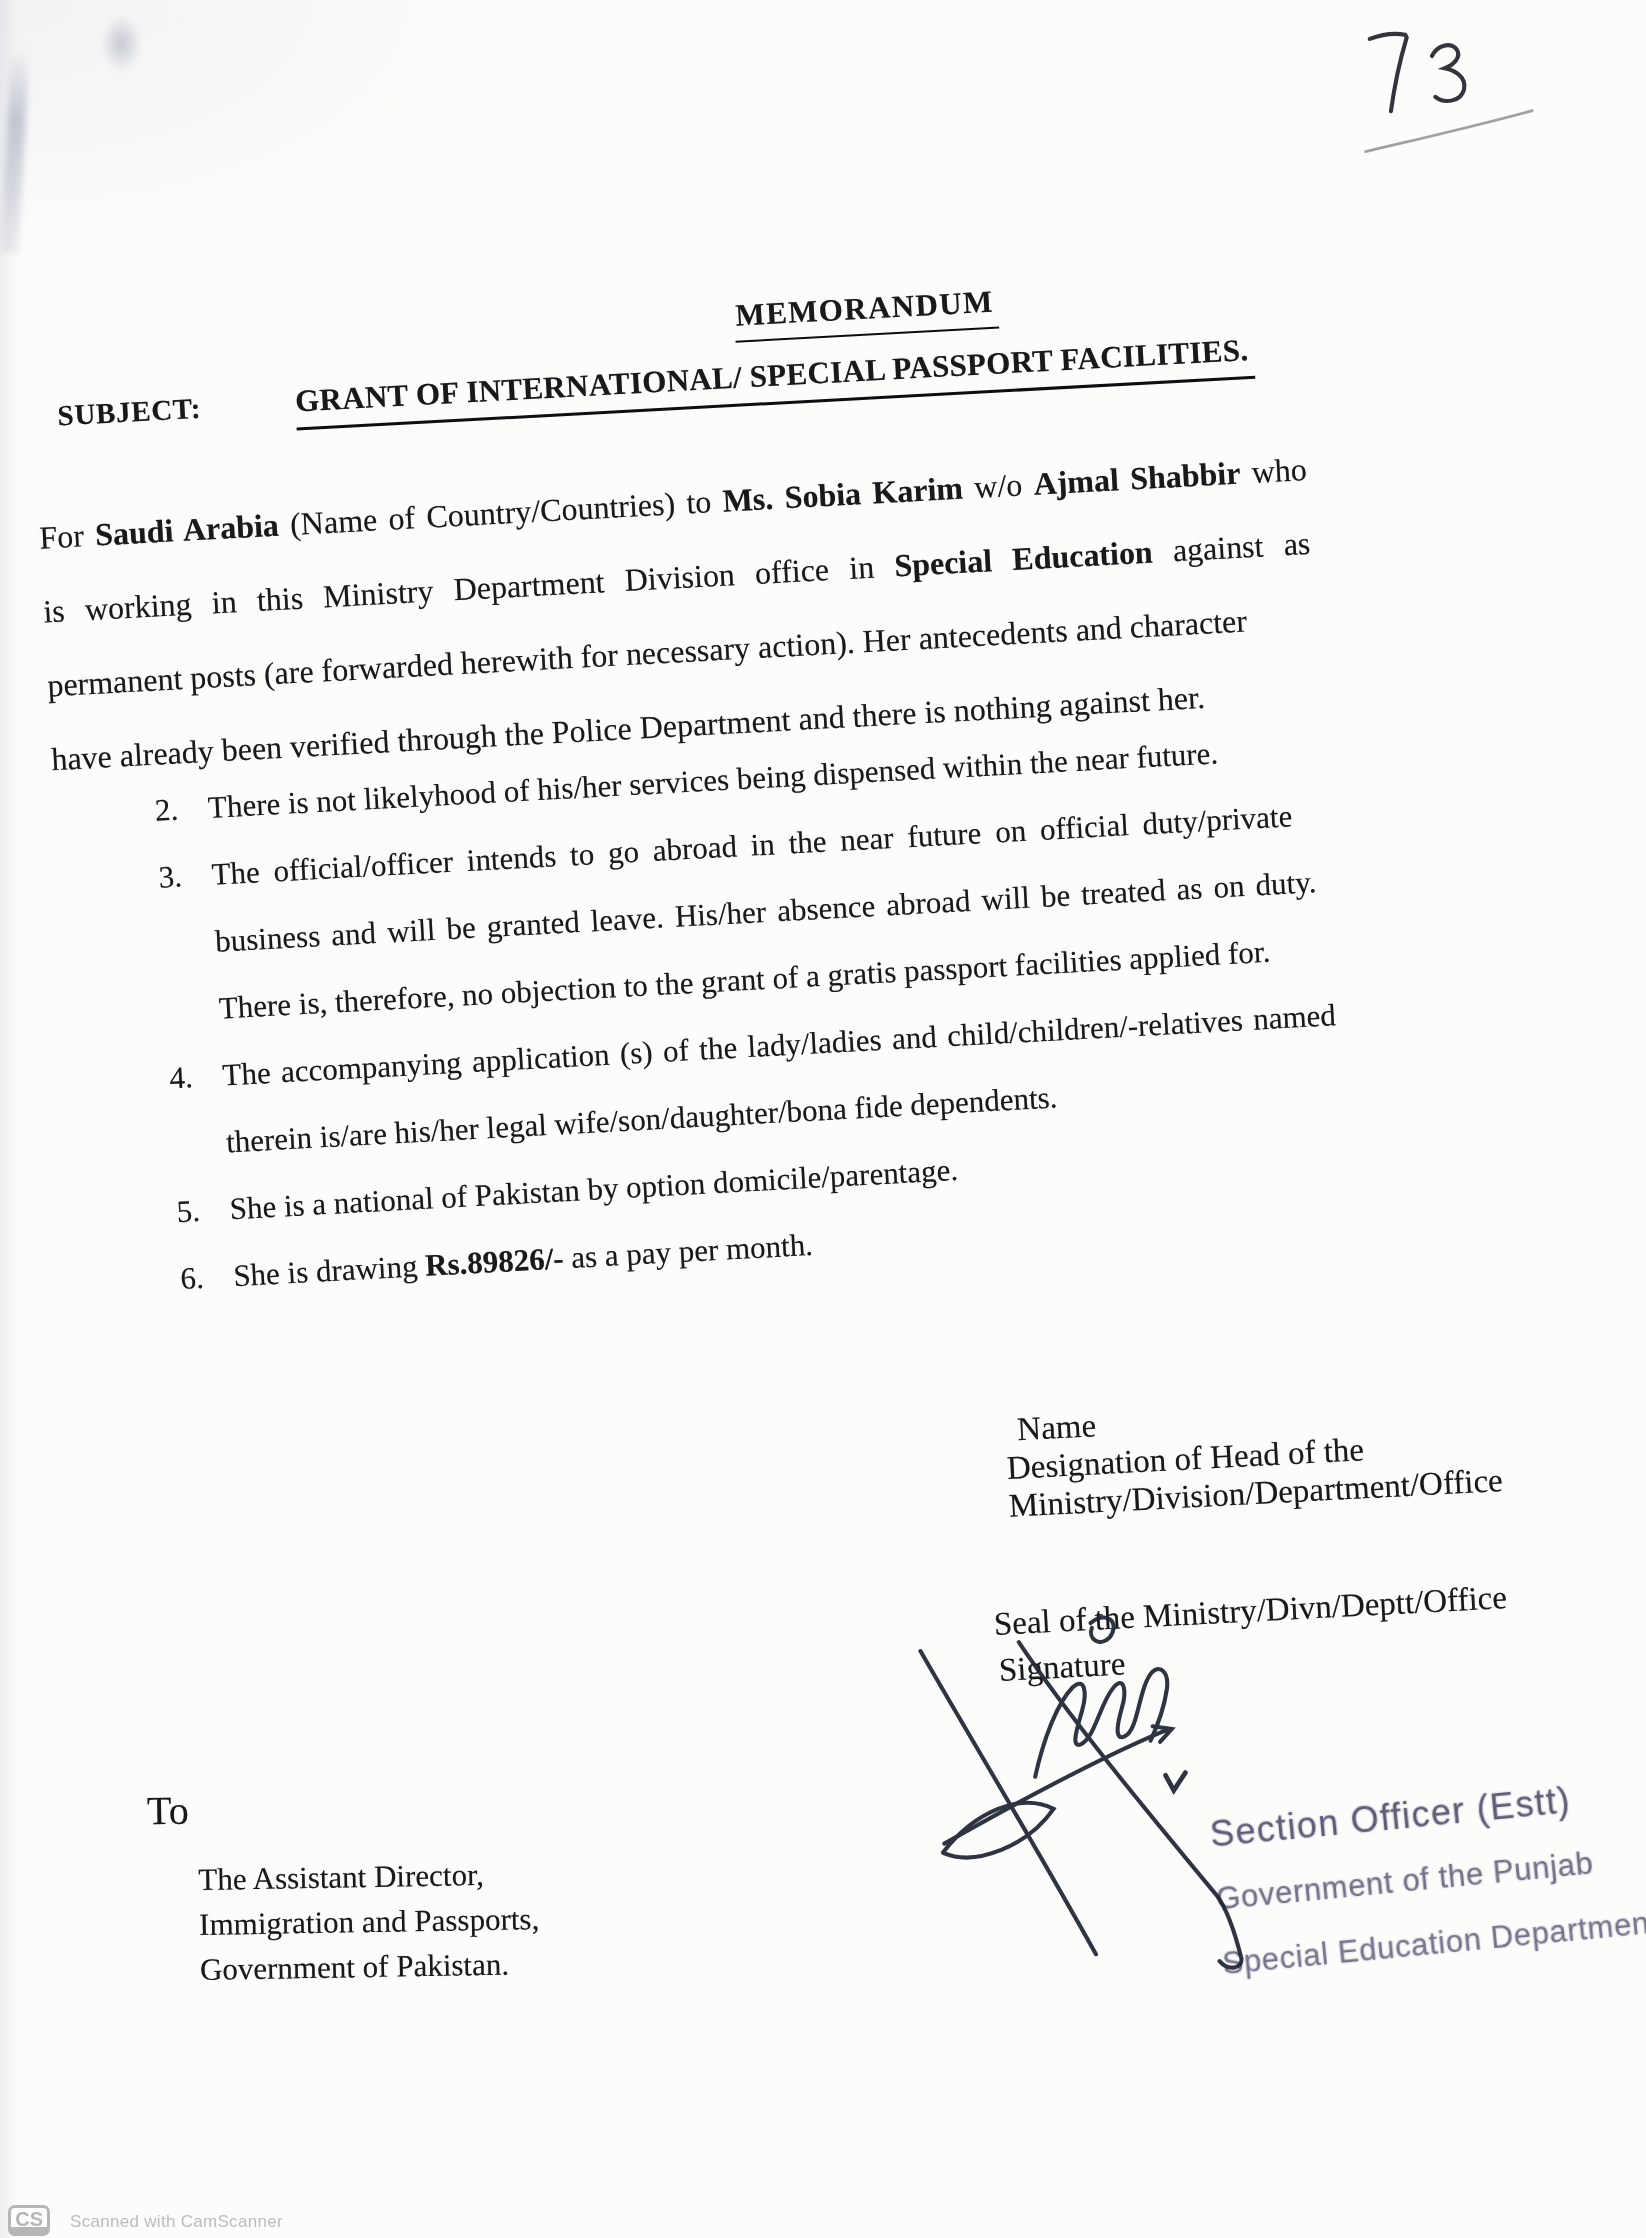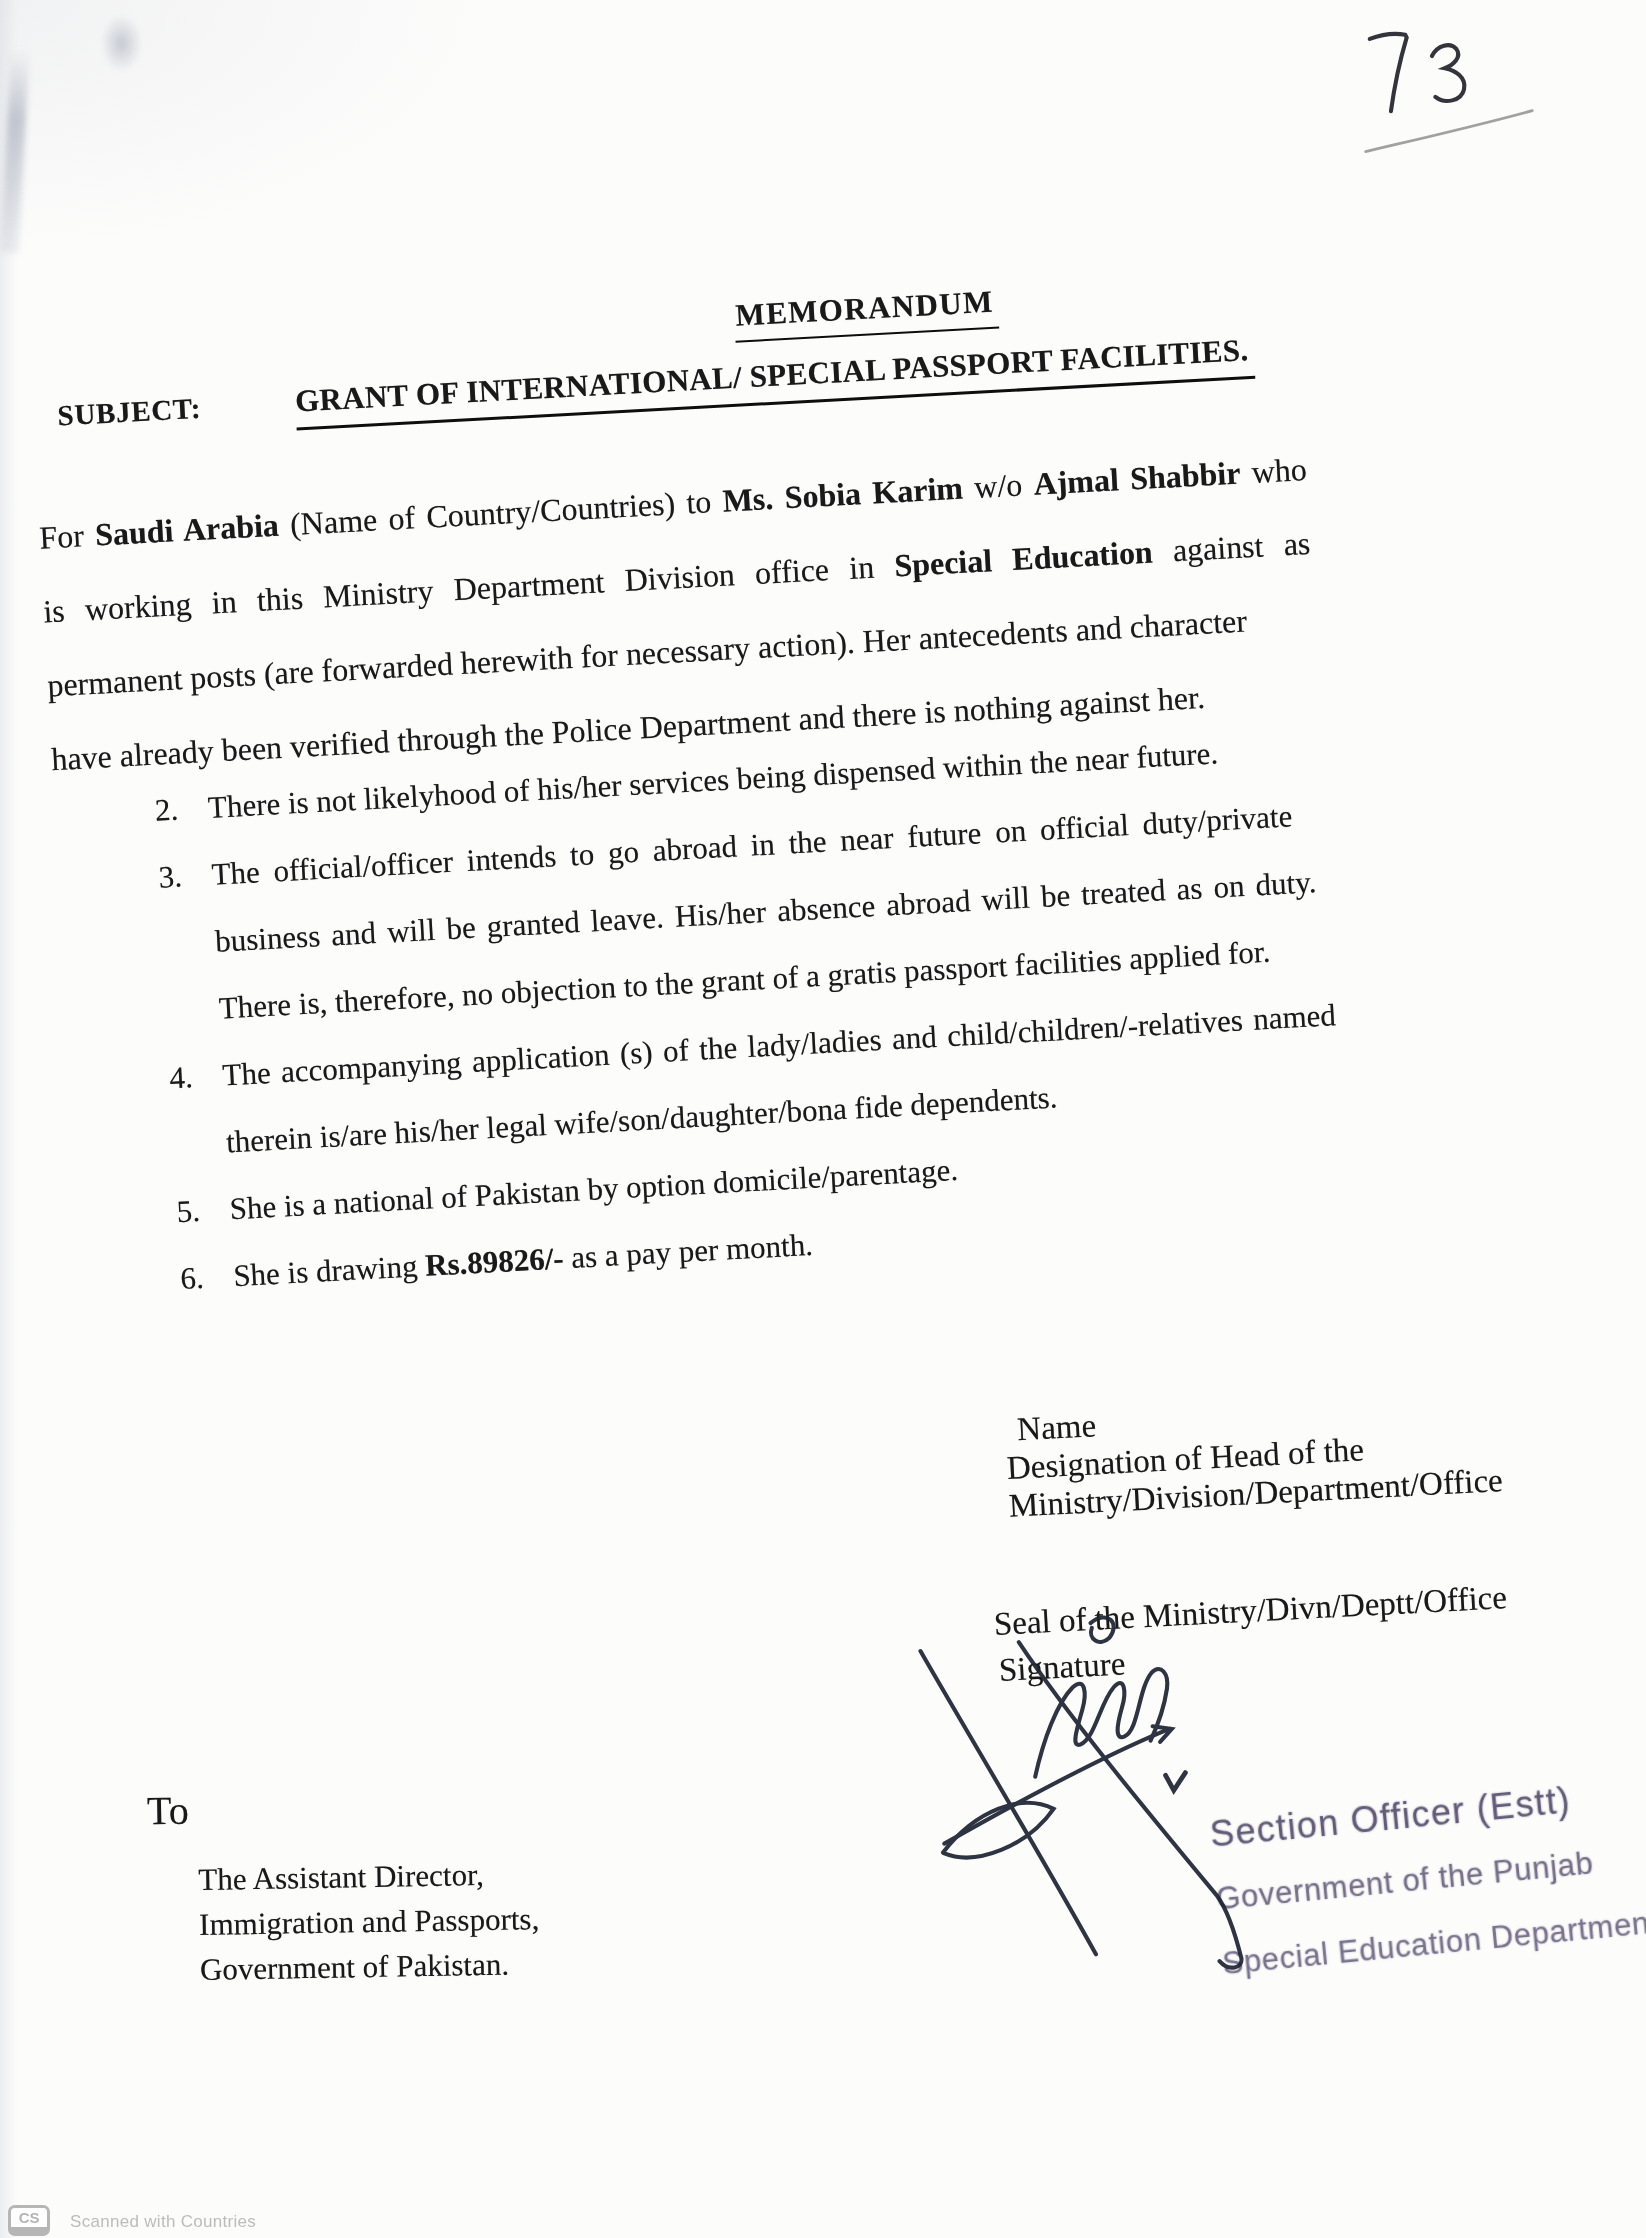--- a/index.html
+++ b/index.html
@@ -60,22 +60,22 @@
   .stamp-l2{ font-size:31px; letter-spacing:0.7px; line-height:65px; color:#6b647f; text-shadow:0 0 2px rgba(107,100,127,.5); }
   .stamp-l3{ font-size:31px; letter-spacing:0.7px; line-height:65px; color:#6f6884; text-shadow:0 0 2px rgba(111,104,132,.5); }
 
   
   .to-label{ left:147px; top:1787px; font-size:40px; transform:rotate(-1deg); }
   .address{ left:198px; top:1857px; font-size:31px; line-height:45px; transform:rotate(-1deg); transform-origin:0 0;}
 
   
   .cs-logo{ left:8.2px; top:2205px; width:42px; height:31px;
     border:3.4px solid #b6b6b6; border-bottom-width:9px; border-radius:6.8px;
-    background:#ffffff; display:flex; align-items:center; justify-content:center;
-    font-family:"Liberation Sans","DejaVu Sans",sans-serif; font-weight:bold; font-size:15px; color:#b4b4b4; box-sizing:border-box;}
+    background:#ffffff; display:flex; justify-content:center;
+    font-family:"Liberation Sans","DejaVu Sans",sans-serif; font-weight:bold; font-size:20px; color:#b4b4b4; box-sizing:border-box;}
   .cs-text{ left:70px; top:2212px; font-family:"Liberation Sans","DejaVu Sans",sans-serif;
     font-size:17px; color:#bcbcbc; letter-spacing:0.3px; }
 
   svg.overlay{ position:absolute; left:0; top:0; pointer-events:none; }
 </style>
 </head>
 <body>
 
 <div class="page">
 
@@ -169,16 +169,16 @@
   <div class="abs to-label ink">To</div>
   <div class="abs address ink">
       <div>The Assistant Director,</div>
       <div>Immigration and Passports,</div>
       <div>Government of Pakistan.</div>
     </div>
 
   <div class="abs cs-logo">
     <span>CS</span>
   </div>
-  <div class="abs cs-text">Scanned with Countries</div>
+  <div class="abs cs-text">Scanned with CamScanner</div>
 
 </div>
 
 
 </body></html>

